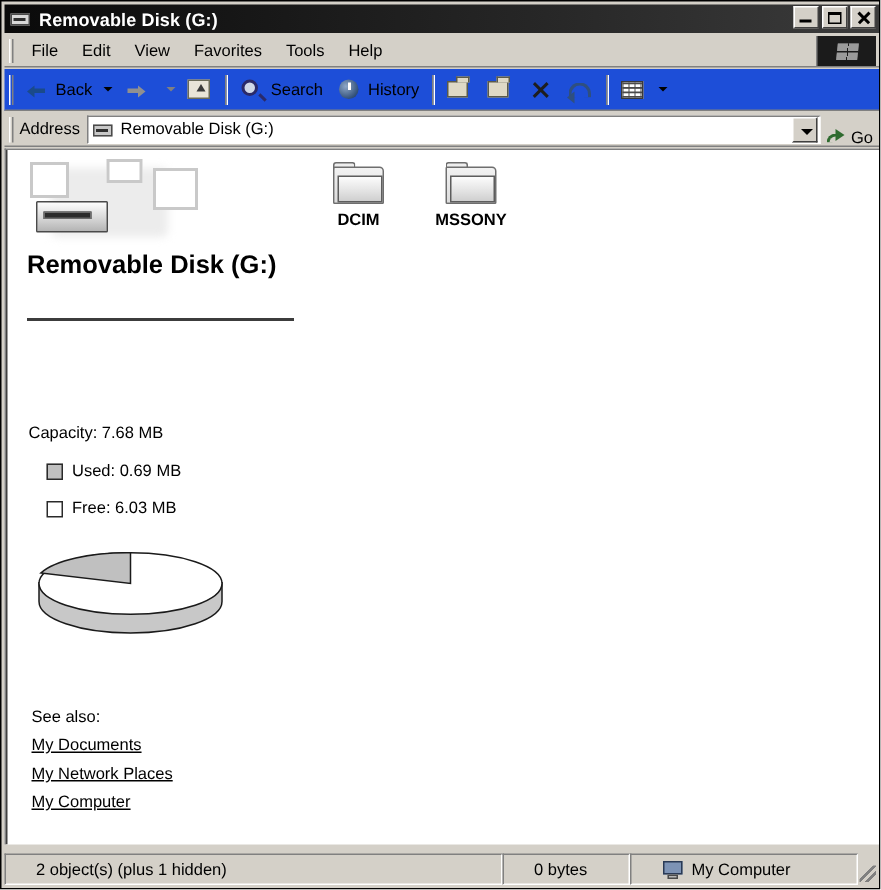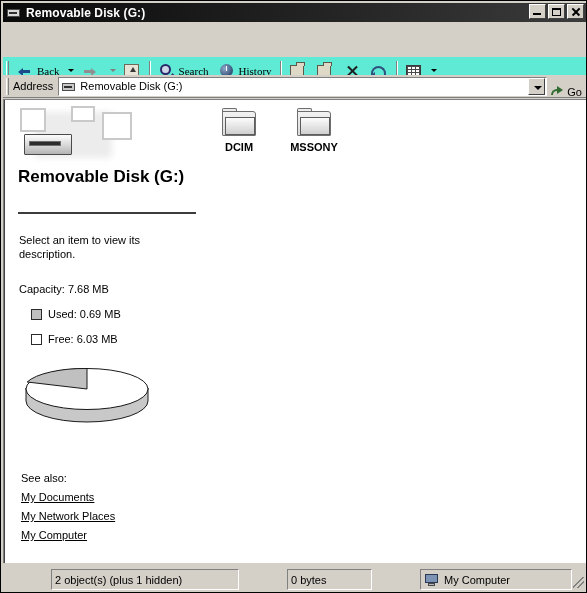--- a/index.html
+++ b/index.html
@@ -137,28 +137,27 @@
   #winlogo .flagline {
     position: absolute;
     left: 13px; top: 10px;
     width: 14px; height: 1px;
     background: #1b1b1b;
   }
 
   
   #toolbar {
     position: absolute;
-    left: 2px; top: 56px;
+    left: 2px; top: 45px;
     width: 583px; height: 28px;
-    background: #5eead4;
+    background: #1d4ed8;
     display: flex;
     align-items: center;
     box-sizing: border-box;
     border-bottom: 1px solid #808080;
-    font-family: Liberation Serif, serif;
   }
   #toolbar .grip {
     width: 3px; height: 20px;
     margin-left: 3px; margin-right: 3px;
     border-left: 1px solid #ffffff;
     border-right: 1px solid #808080;
     box-sizing: border-box;
   }
   .tb-btn {
     display: flex;
@@ -619,24 +618,23 @@
     box-sizing: border-box;
   }
   .status-cell {
     border-top: 1px solid #808080;
     border-left: 1px solid #808080;
     border-right: 1px solid #ffffff;
     border-bottom: 1px solid #ffffff;
     display: flex;
     align-items: center;
     font-size: 11px;
-    padding-left: 3px;
+    padding-left: 20px;
     box-sizing: border-box;
     overflow: hidden;
-    margin-left: 48px;
   }
   #status-objects { flex: 1 1 auto; }
   #status-size { width: 85px; flex: 0 0 auto; }
   #status-zone { width: 152px; flex: 0 0 auto; }
   .ico-computer {
     width: 16px; height: 14px;
     position: relative;
     margin-right: 4px;
     flex: 0 0 auto;
   }
@@ -686,20 +684,33 @@
       <div class="tbtn">
           <span class="mx"></span>
         </div>
       <div class="tbtn">
           <span class="cl1"></span>
           <span class="cl2"></span>
         </div>
     </div>
   </div>
 
+  <div id="menubar">
+    <div class="grip"></div>
+    <div class="menu-item">File</div>
+    <div class="menu-item">Edit</div>
+    <div class="menu-item">View</div>
+    <div class="menu-item">Favorites</div>
+    <div class="menu-item">Tools</div>
+    <div class="menu-item">Help</div>
+    <div id="winlogo">
+      <div class="flag"></div>
+        <div class="flagline"></div>
+    </div>
+  </div>
 
   <div id="toolbar">
     <div class="grip"></div>
 
     <div class="tb-btn">
       <span class="tb-ico">
           <span class="arrow-left"></span>
         </span>
       <span class="tb-lbl">Back</span>
     </div>
@@ -790,21 +801,20 @@
       <div id="watermark">
         <div class="wm-blur" style="left:18px; top:6px; width:78px; height:46px;"></div>
         <div class="wm-sq" style="left:4px; top:2px; width:26px; height:24px;"></div>
         <div class="wm-sq" style="left:55px; top:0px; width:24px; height:16px;"></div>
         <div class="wm-sq" style="left:86px; top:6px; width:30px; height:28px;"></div>
         <div class="wm-drive"></div>
       </div>
 
       <div id="panel-heading">Removable Disk (G:)</div>
       <div id="panel-divider"></div>
-      <div id="panel-desc">Select an item to view its description.</div>
 
       <div id="capacity-text">Capacity: 7.68 MB</div>
 
       <div class="legend-row" id="legend-used">
         <span class="sw used"></span>
         <span>Used: 0.69 MB</span>
       </div>
       <div class="legend-row" id="legend-free">
         <span class="sw free"></span>
         <span>Free: 6.03 MB</span>

